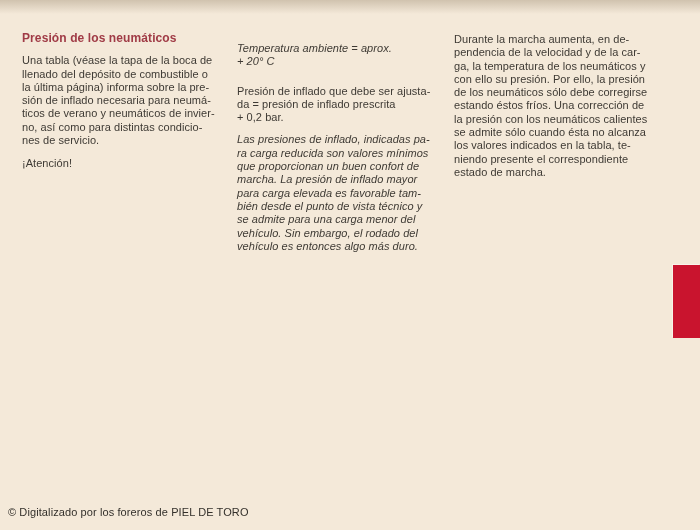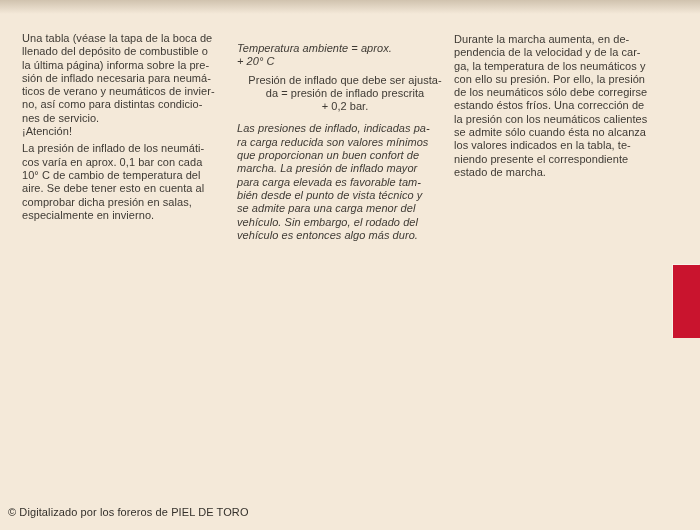--- a/index.html
+++ b/index.html
@@ -39,23 +39,23 @@
     color: #a03b46;
     letter-spacing: 0.1px;
   }
 
   .body {
     margin: 0;
     white-space: pre;          
     letter-spacing: 0.05px;
   }
   .mt9  { margin-top: 9px; font-style: italic; }
-  .mt10 { }
+  .mt10 { margin-top: 10px; }
   .mt4  { margin-top: 4px; }
-  .mt5  { margin-top: 5px; text-align: center; }
+  .mt5  { margin-top: 16px; }
 
   .tab {
     position: absolute;
     right: 0;
     top: 265px;
     width: 27px;
     height: 73px;
     background: #c9142e;
     box-shadow: -1px -1px 0 rgba(255,255,255,0.45);
   }
@@ -80,34 +80,29 @@
   }
 </style>
 </head>
 <body>
 
 <div class="page">
 
   <div class="scan-shade-top"></div>
 
   <section class="col col1">
+    <h1 class="heading">Presión de los neumáticos</h1>
     <p class="body">Una tabla (véase la tapa de la boca de
 llenado del depósito de combustible o
 la última página) informa sobre la pre-
 sión de inflado necesaria para neumá-
 ticos de verano y neumáticos de invier-
 no, así como para distintas condicio-
 nes de servicio.</p>
     <p class="body mt10">¡Atención!</p>
-    <p class="body mt4">La presión de inflado de los neumáti-
-cos varía en aprox. 0,1 bar con cada
-10° C de cambio de temperatura del
-aire. Se debe tener esto en cuenta al
-comprobar dicha presión en salas,
-especialmente en invierno.</p>
   </section>
 
   <section class="col col2">
     <p class="body mt9">Temperatura ambiente = aprox.
 + 20° C</p>
     <p class="body mt5">Presión de inflado que debe ser ajusta-
 da = presión de inflado prescrita
 + 0,2 bar.</p>
     <p class="body mt9">Las presiones de inflado, indicadas pa-
 ra carga reducida son valores mínimos

